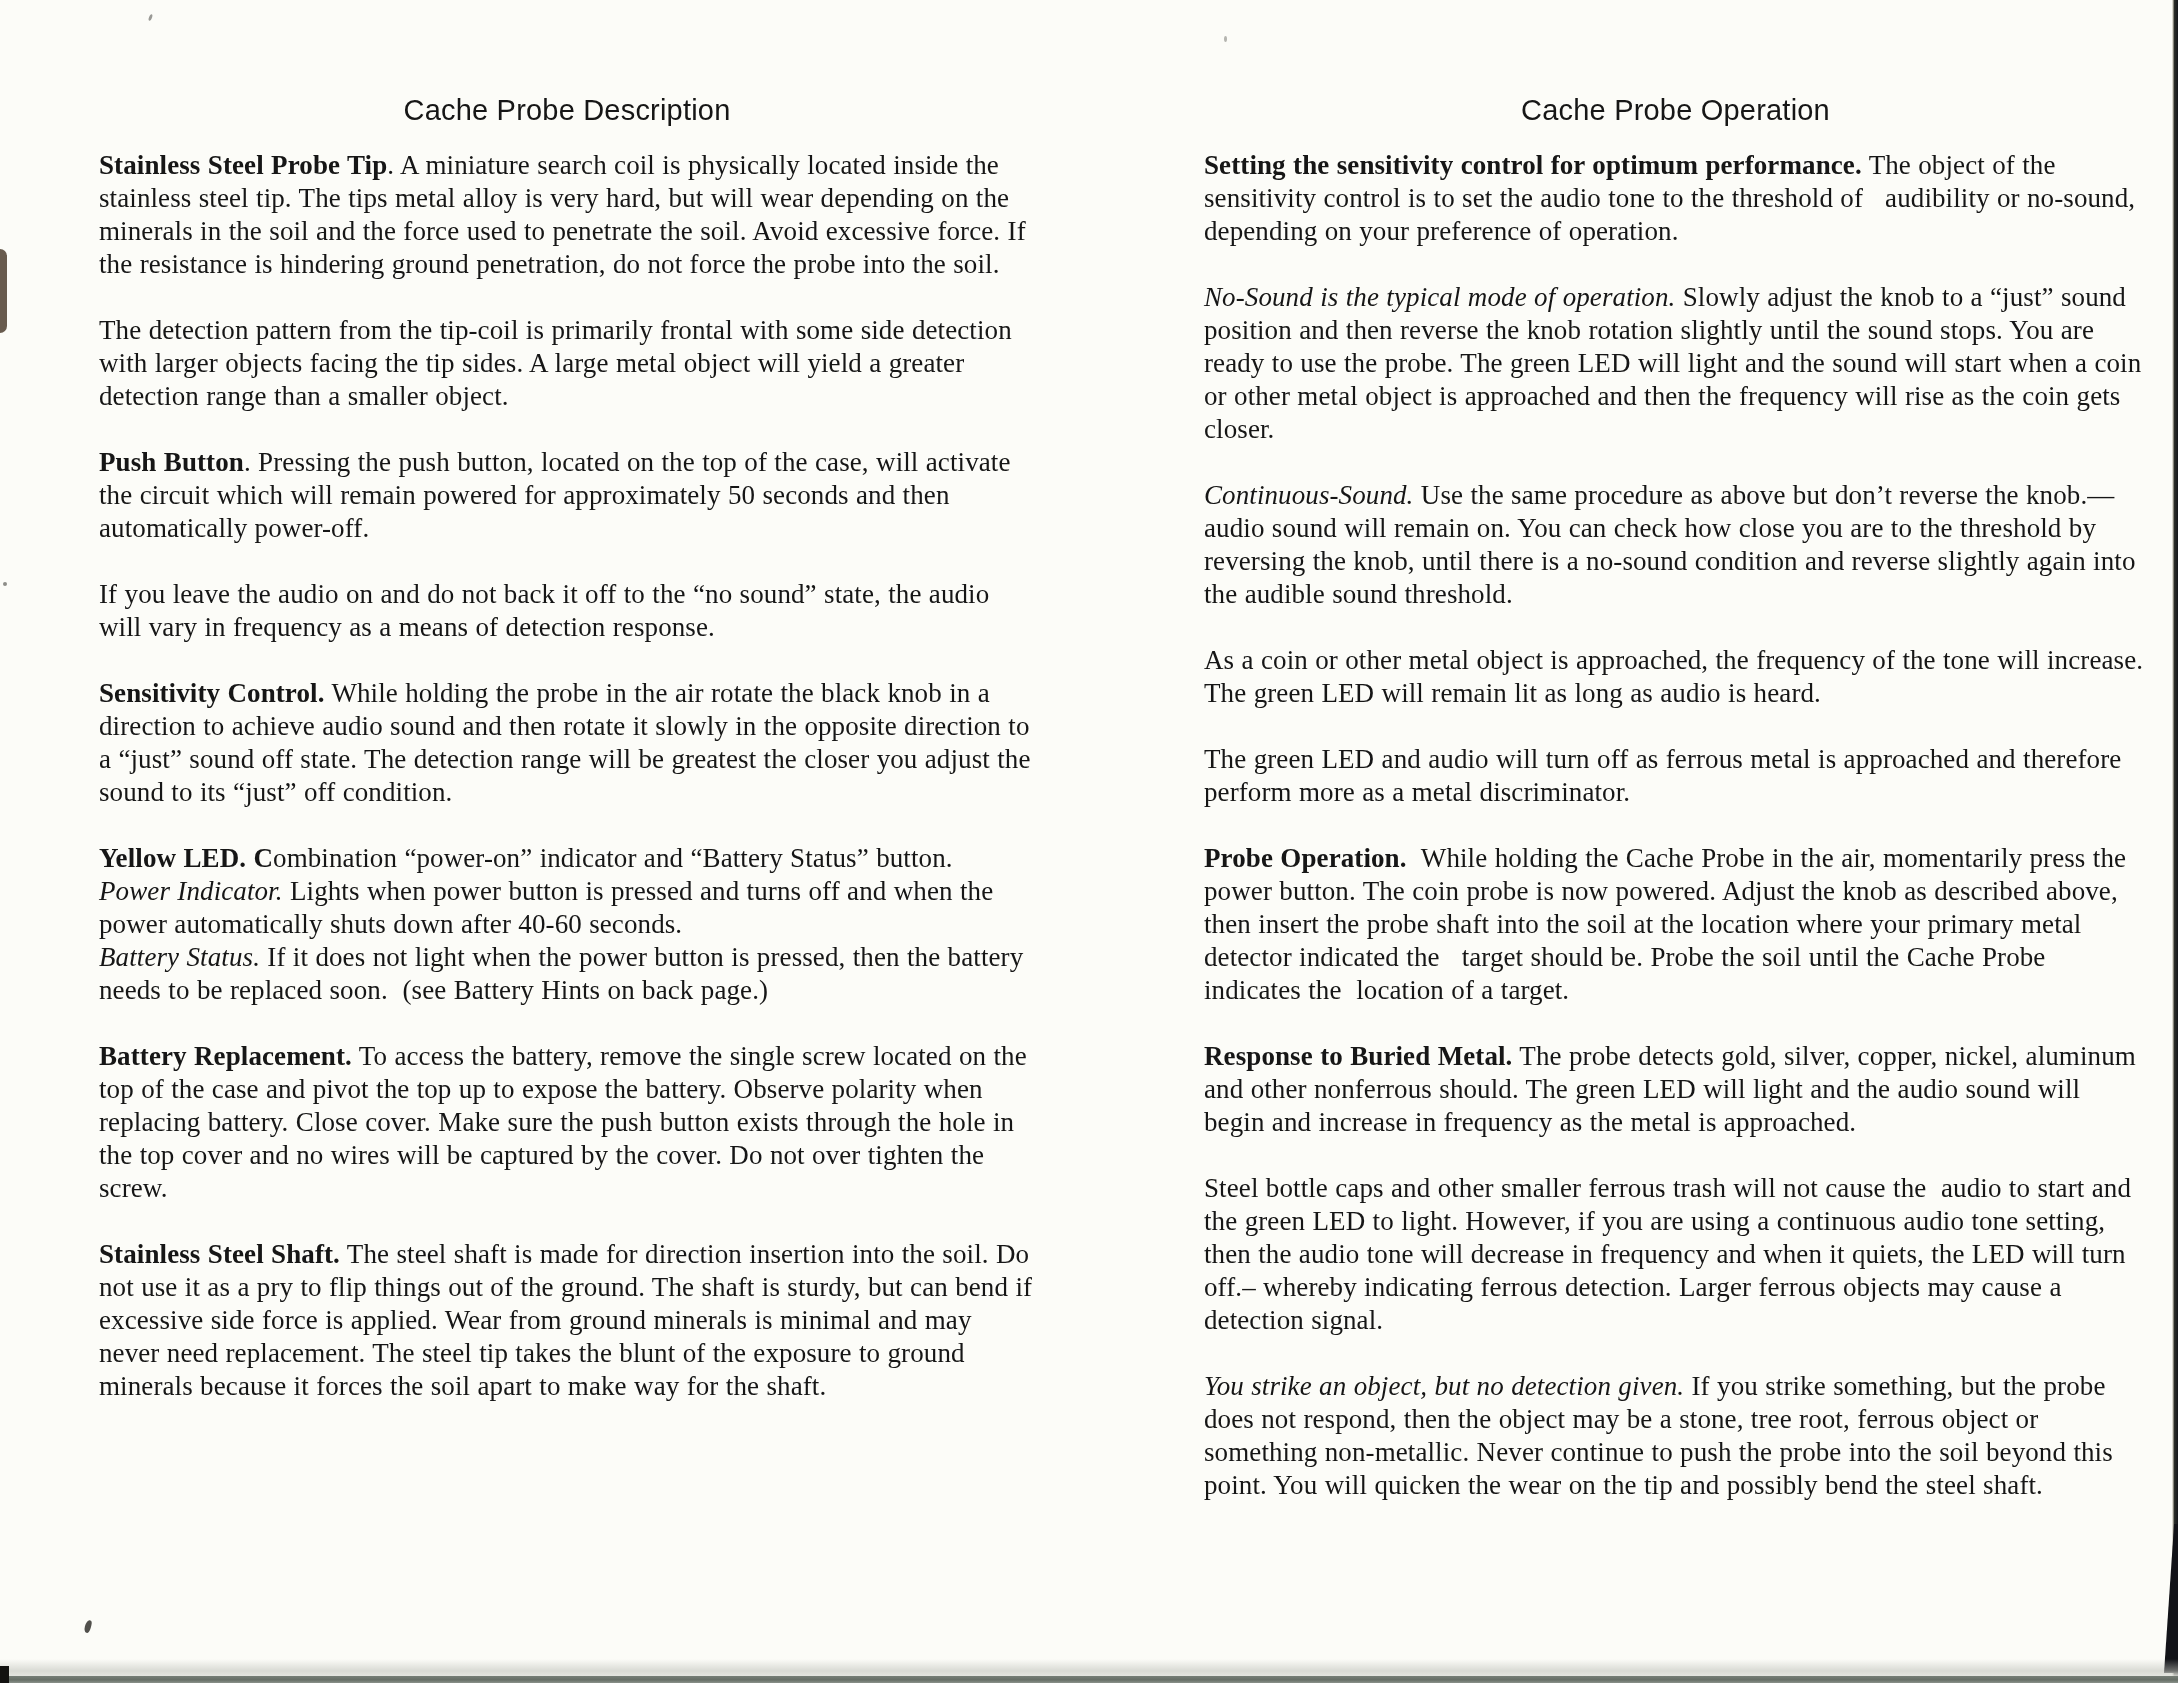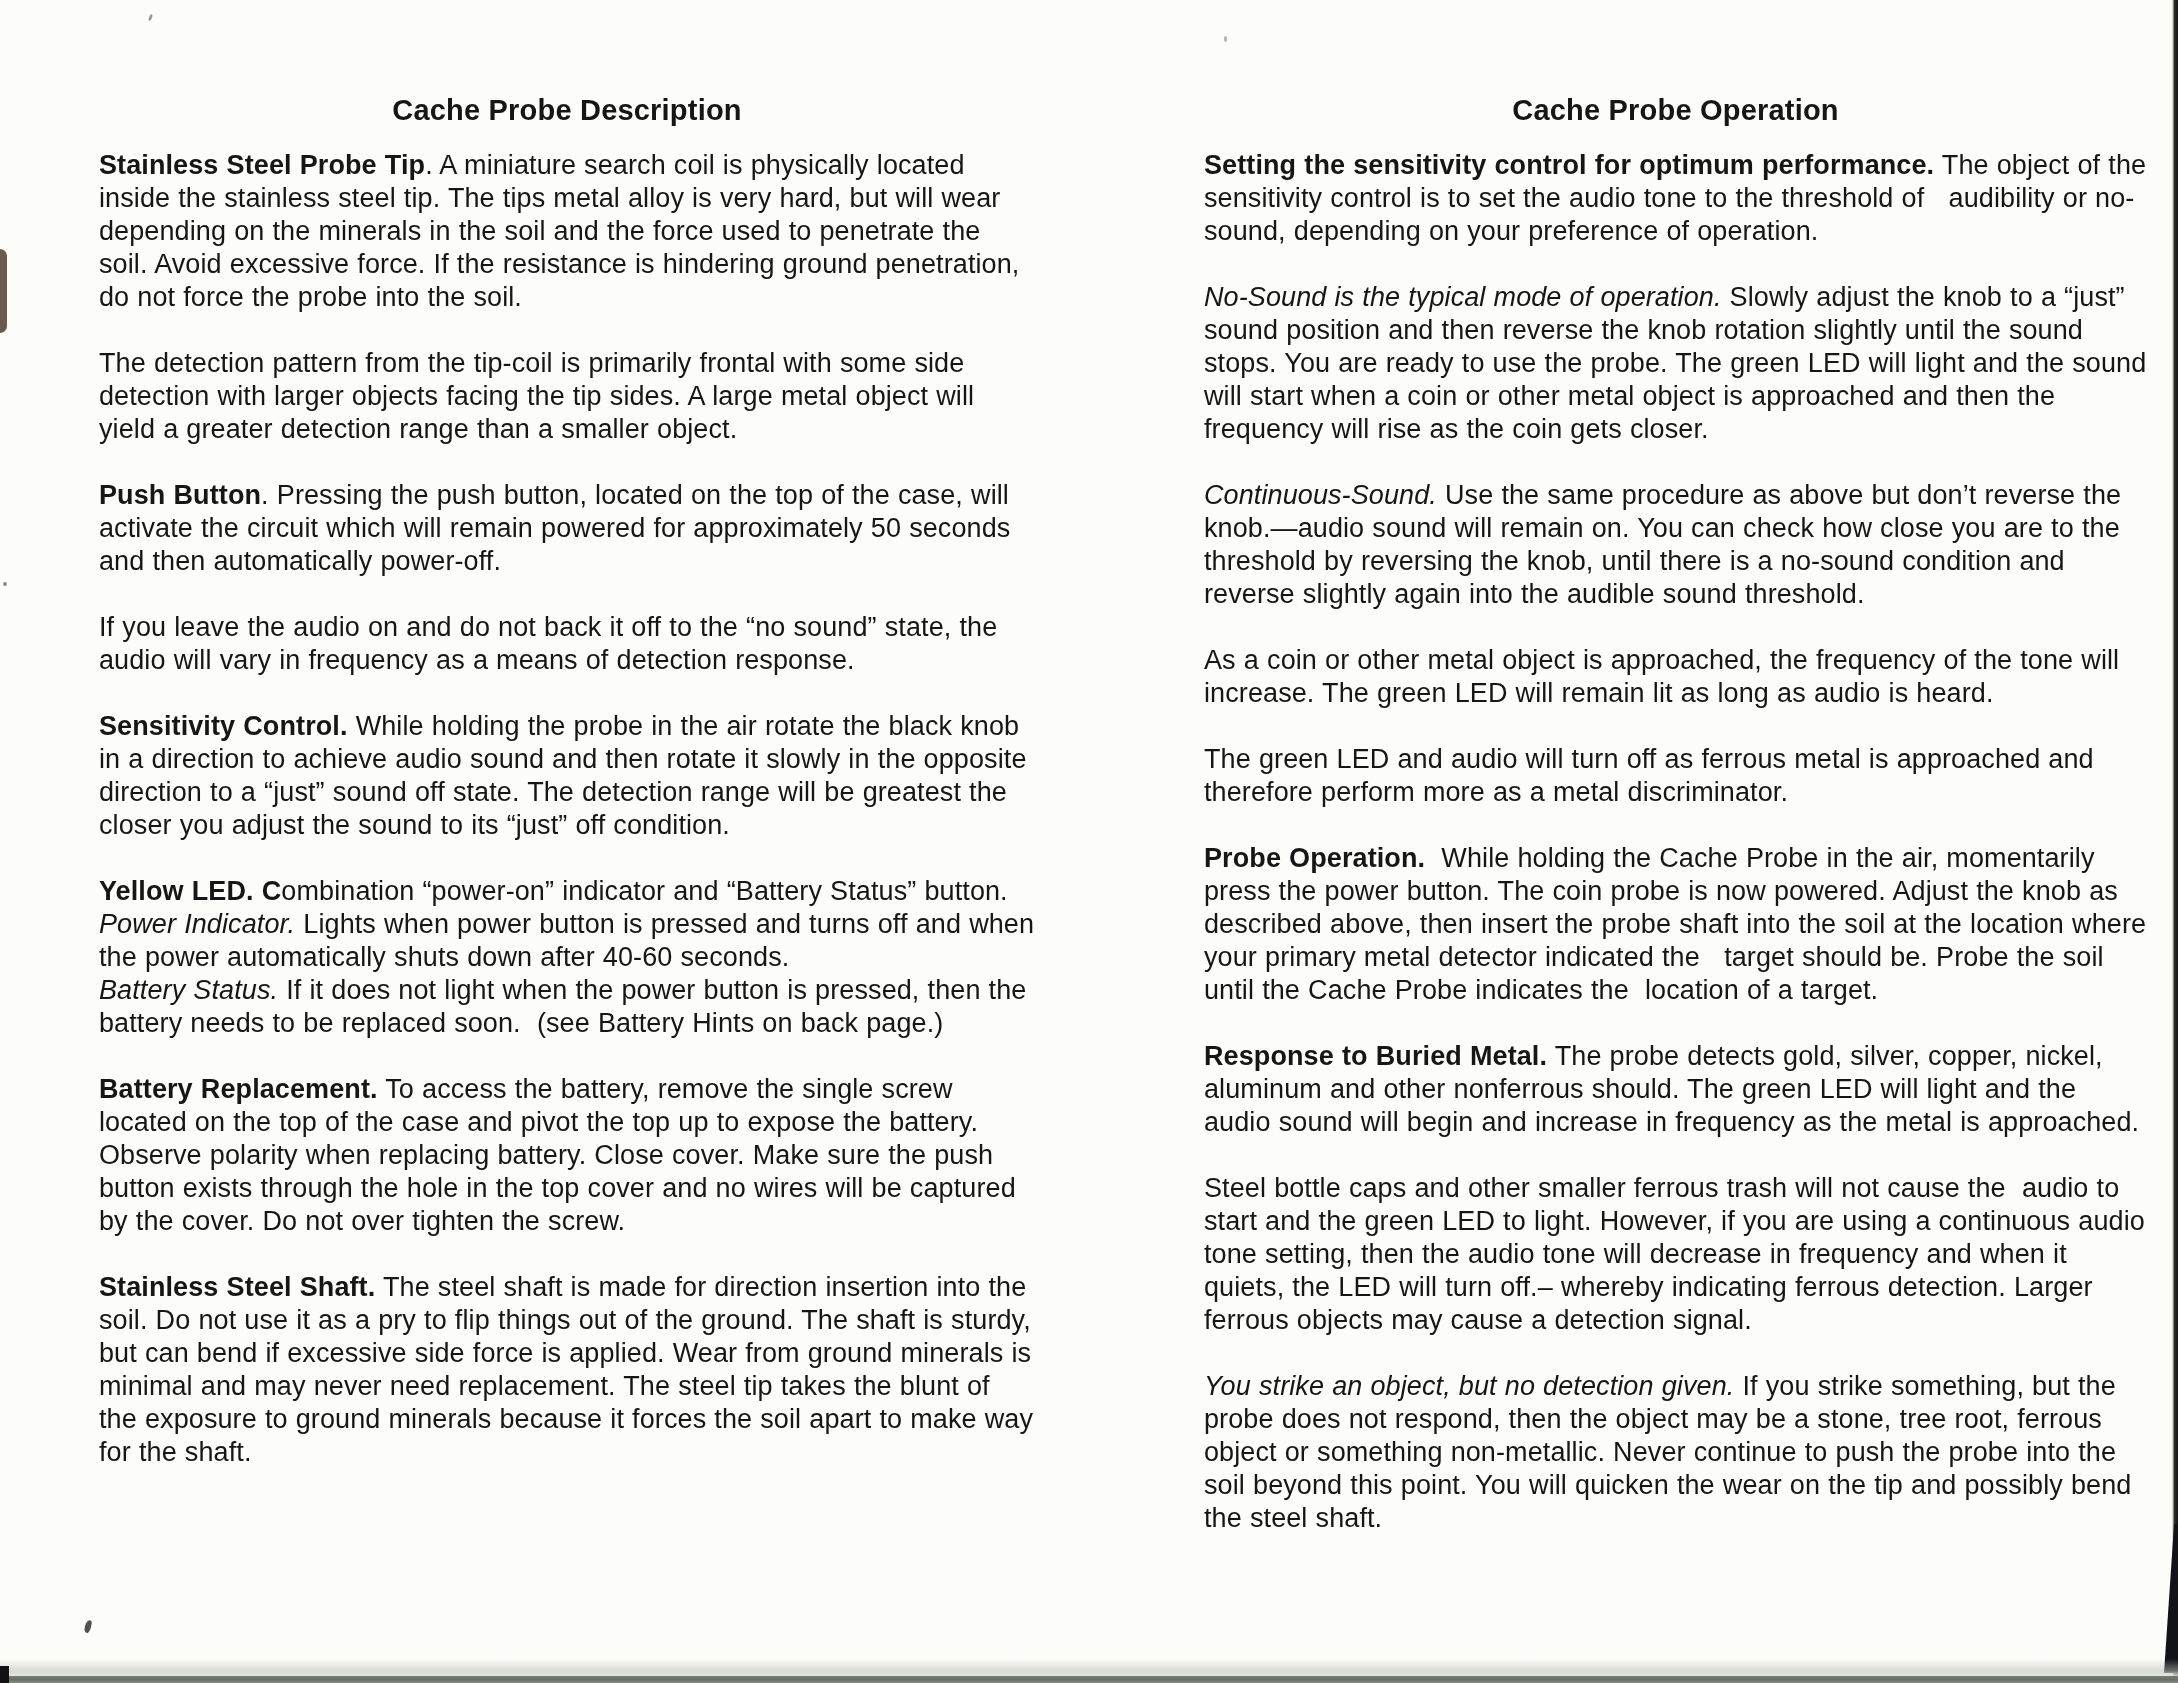--- a/index.html
+++ b/index.html
@@ -19,31 +19,32 @@
   .column {
     position: absolute;
     top: 93px;
   }
   .column-left  { left: 99px; width: 936px; }
   .column-right { left: 1204px; width: 943px; }
   .column-title {
     margin: 0 0 22px 0;
     text-align: center;
     font-size: 29px;
-    font-weight: 700;
+    font-weight: 400;
     line-height: 34px;
     letter-spacing: 0.2px;
   }
   .para {
     margin: 0;
     font-size: 27px;
     line-height: 33px;
     white-space: pre-wrap;
     letter-spacing: 0.1px;
     word-spacing: 0.5px;
+    font-family: Liberation Serif, serif;
   }
   .para + .para { margin-top: 33px; }
   .para.tight   { margin-top: 0; }
   .lead.bold   { font-weight: 700; }
   .lead.italic { font-style: italic; text-align: center; }
 
   
   .right-edge-line {
     position: absolute;
     top: 0; right: 0;

